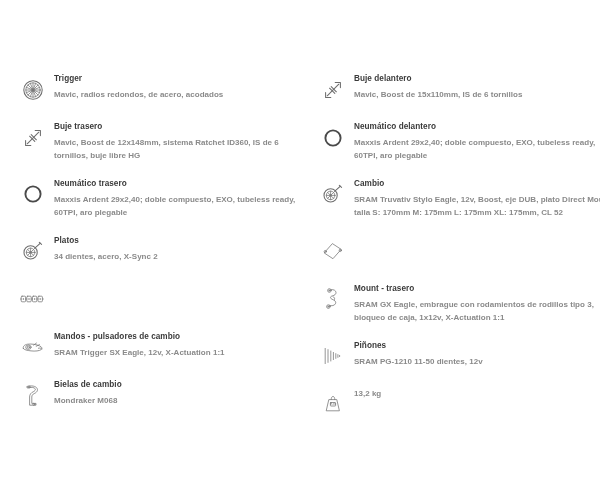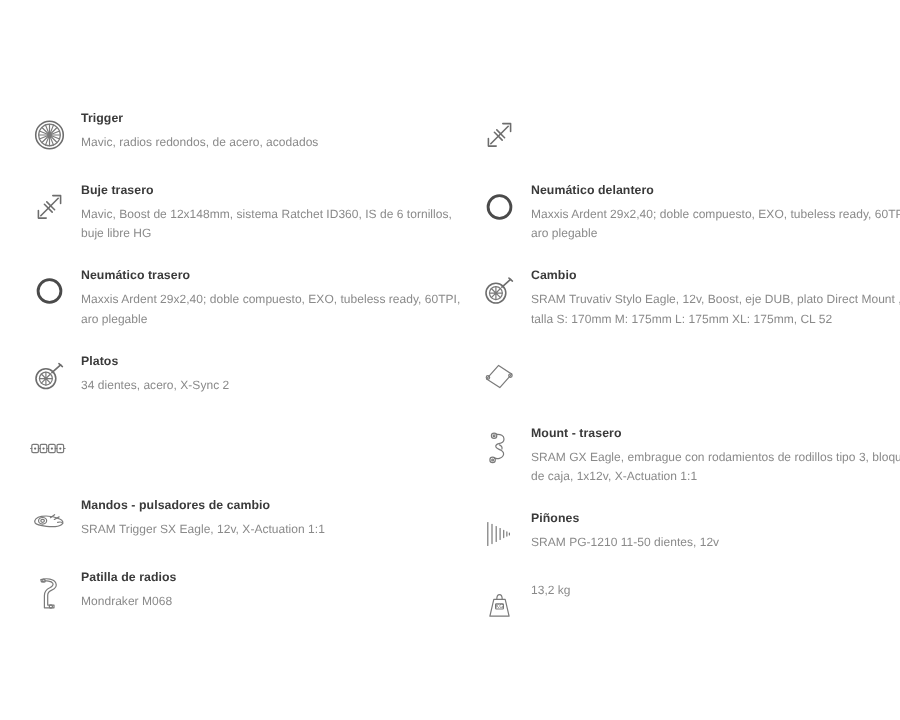--- a/index.html
+++ b/index.html
@@ -71,21 +71,21 @@
     font-weight: bold;
     color: #3a3a3a;
     line-height: 1.35;
     letter-spacing: 0.05px;
     margin-bottom: 5px;
     white-space: nowrap;
   }
 
   .spec-desc {
     font-size: 8px;
-    font-weight: normal;
+    font-weight: bold;
     color: #8a8a8a;
     line-height: 1.62;
     letter-spacing: 0.02px;
     width: 258px;
   }
 
   
   .col-right .spec-desc { width: 264px; }
 
   .icon-stroke {
@@ -251,41 +251,45 @@
         <span class="spec-icon">
           <svg width="20" height="24" viewBox="0 0 20 24">
             <g class="icon-stroke-thin">
               <path d="M4.2 3.4 C8.2 2.2 13 3 14.2 5.6 C15.2 7.8 13.4 9.6 11.2 10.6 C9.6 11.3 8.8 12.4 8.8 14 L8.8 20.4 L13 20.4 L13 22.2 L6.6 22.2 L6.6 14 C6.6 11.4 8 9.8 10.2 8.8 C11.8 8 12.8 6.9 12.2 5.8 C11.4 4.3 7.8 3.8 4.6 4.9 Z"></path>
               <circle cx="6.1" cy="4.1" r="1.05"></circle>
               <circle cx="10.9" cy="21.3" r="1.05"></circle>
             </g>
           </svg>
         </span>
         <div class="spec-text">
-          <div class="spec-title">Patilla de radios</div>
+          <div class="spec-title">Bielas de cambio</div>
           <div class="spec-desc">Mondraker M068</div>
         </div>
       </div>
 
     </div>
 
     <div class="spec-column col-right">
 
       <div class="spec-item">
         <span class="spec-icon">
           <svg width="22" height="22" viewBox="0 0 22 22">
             <g class="icon-stroke">
               <line x1="5.2" y1="16.8" x2="16.8" y2="5.2"></line>
               <polyline points="13.2,3.4 18.4,3.4 18.4,8.6"></polyline>
               <polyline points="3.6,13.4 3.6,18.4 8.8,18.4"></polyline>
               <path d="M7.6 9.2 L12.8 14.4"></path>
               <path d="M9.2 7.6 L14.4 12.8"></path>
             </g>
           </svg>
         </span>
+        <div class="spec-text">
+          <div class="spec-title">Buje delantero</div>
+          <div class="spec-desc">Mavic, Boost de 15x110mm, IS de 6 tornillos</div>
+        </div>
       </div>
 
       <div class="spec-item">
         <span class="spec-icon">
           <svg width="22" height="22" viewBox="0 0 22 22">
             <circle class="icon-ring" cx="11" cy="11" r="7.6"></circle>
           </svg>
         </span>
         <div class="spec-text">
           <div class="spec-title">Neumático delantero</div>

